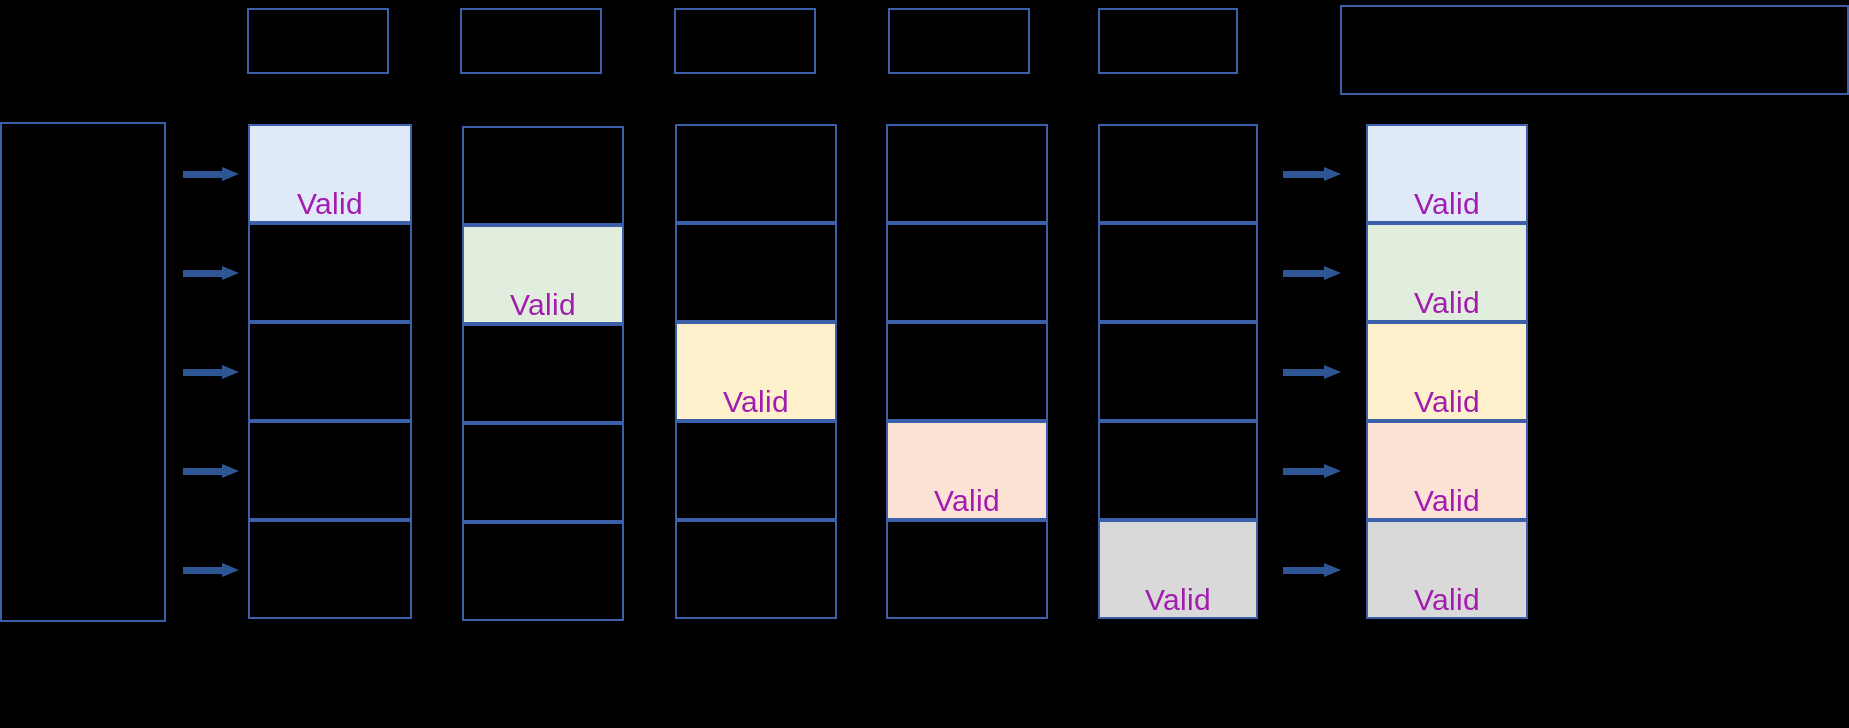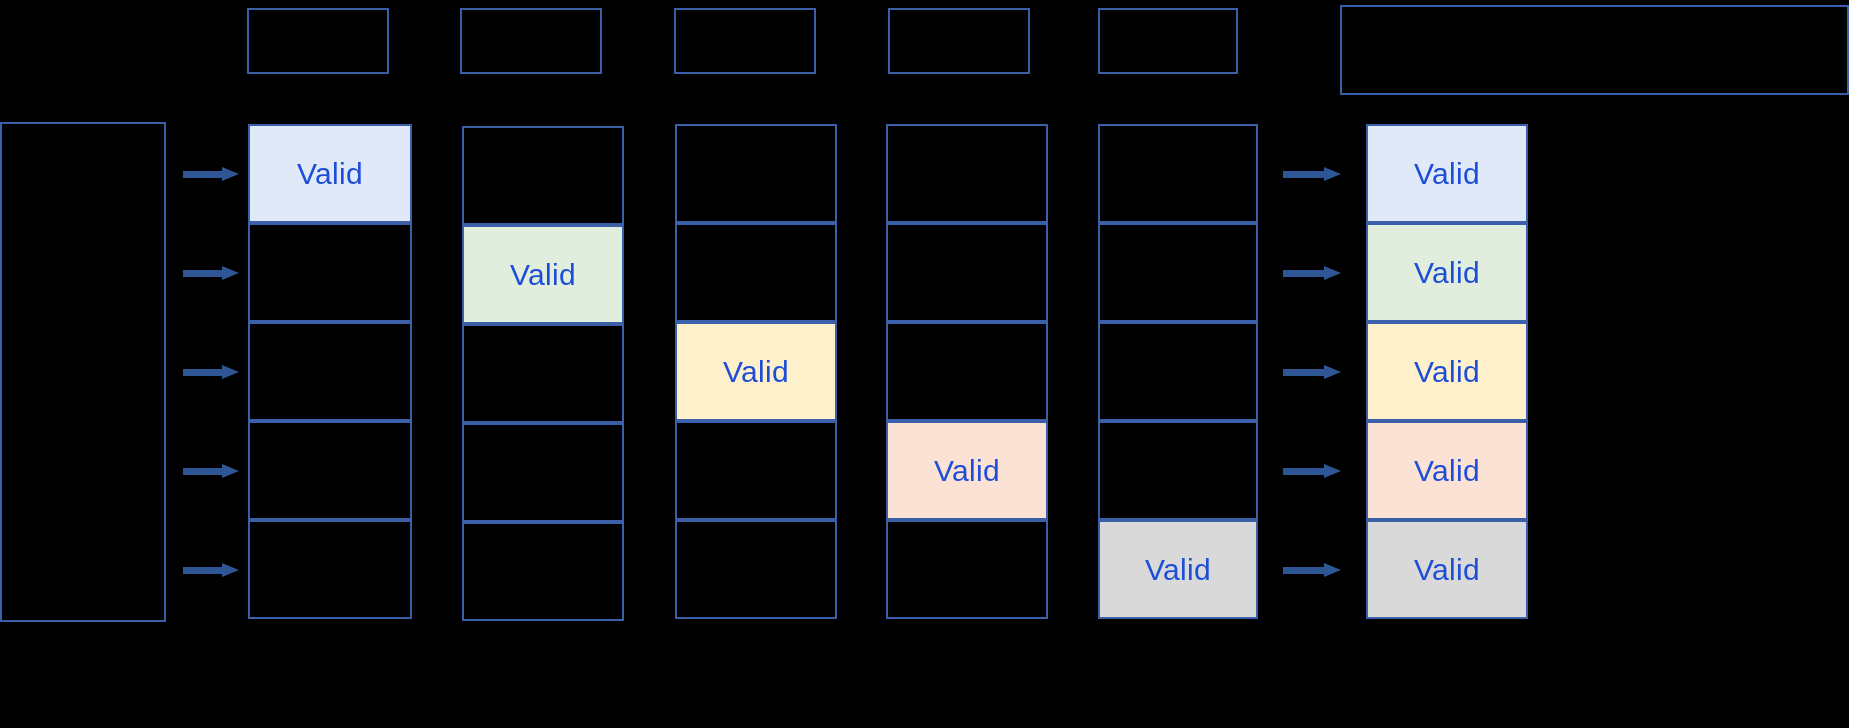--- a/index.html
+++ b/index.html
@@ -26,21 +26,21 @@
     box-sizing:border-box;
     border:2px solid #3B5FA8;
     background:#000;
     display:flex;
     align-items:center;
     justify-content:center;
     color:#0a0a0a;
     font-size:30px;
     letter-spacing:0.3px;
   }
-  .cell.filled{ color:#1d4ed8; }
+  .cell.filled{ color:#a21caf;align-items:flex-end; }
 
   
   .arrow{
     position:absolute;
     height:14px;
     display:block;
   }
   .arrow .shaft{
     position:absolute;
     left:0; top:4px;

